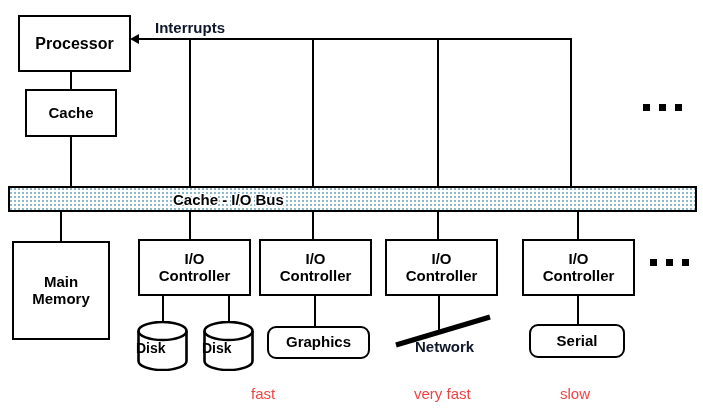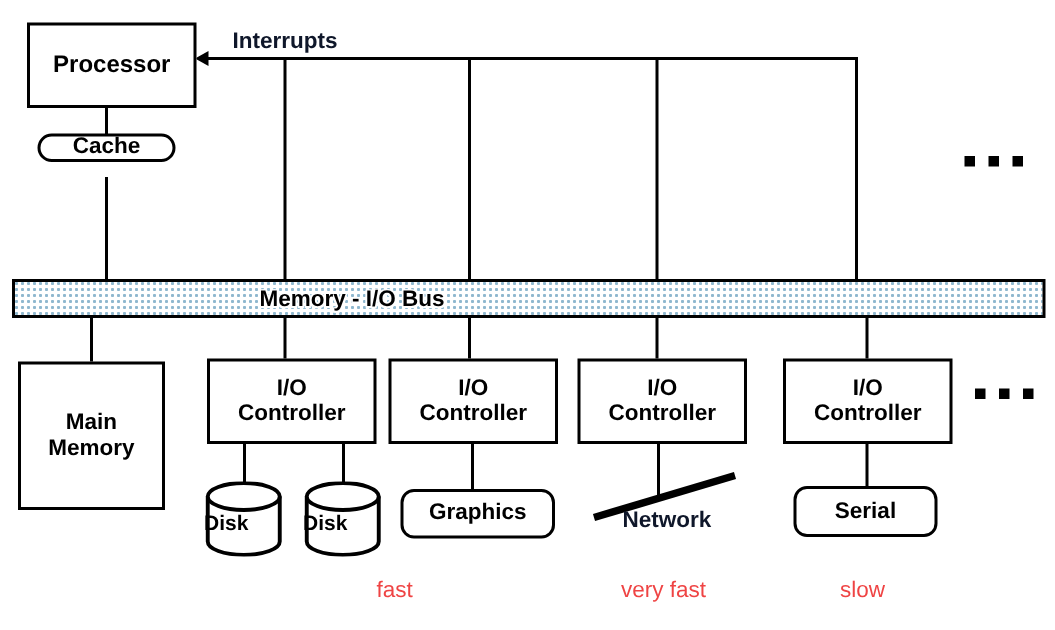--- a/index.html
+++ b/index.html
@@ -152,28 +152,28 @@
   <div class="netslash" style="left:393px; top:313px; width:100px; height:36px;">
     <svg width="100" height="36" viewBox="0 0 100 36">
       <line x1="3" y1="32" x2="97" y2="4" stroke="#000000" stroke-width="5"></line>
     </svg>
   </div>
 
   <div class="node" style="left:18px; top:15px; width:113px; height:57px; font-size:16px;justify-content:center;">
     <span>Processor</span>
   </div>
 
-  <div class="node" style="left:25px; top:89px; width:92px; height:19px; font-size:15px;border-radius:15px;">
+  <div class="node" style="left:25px; top:89px; width:92px; height:48px; font-size:15px;">
     <span>Cache</span>
   </div>
 
   <div class="label-bold" style="left:155px; top:19px; font-size:15px;">Interrupts</div>
 
   <div id="bus" style="left:8px; top:186px; width:689px; height:26px;">
-    <span class="bus-label" style="left:163px; font-size:15px;">Memory - I/O Bus</span>
+    <span class="bus-label" style="left:163px; font-size:15px;">Cache - I/O Bus</span>
   </div>
 
   <div class="node" style="left:12px; top:241px; width:98px; height:99px; font-size:15px; flex-direction:column;">
     <span>Main</span>
     <span>Memory</span>
   </div>
 
   <div class="node" style="left:138px; top:239px; width:113px; height:57px; font-size:15px; flex-direction:column;">
     <span>I/O</span>
     <span>Controller</span>

